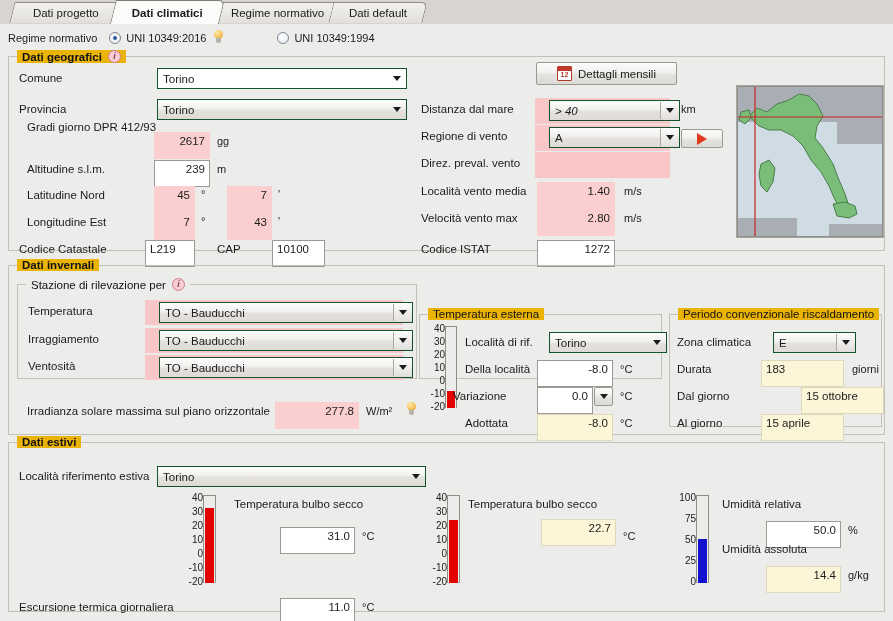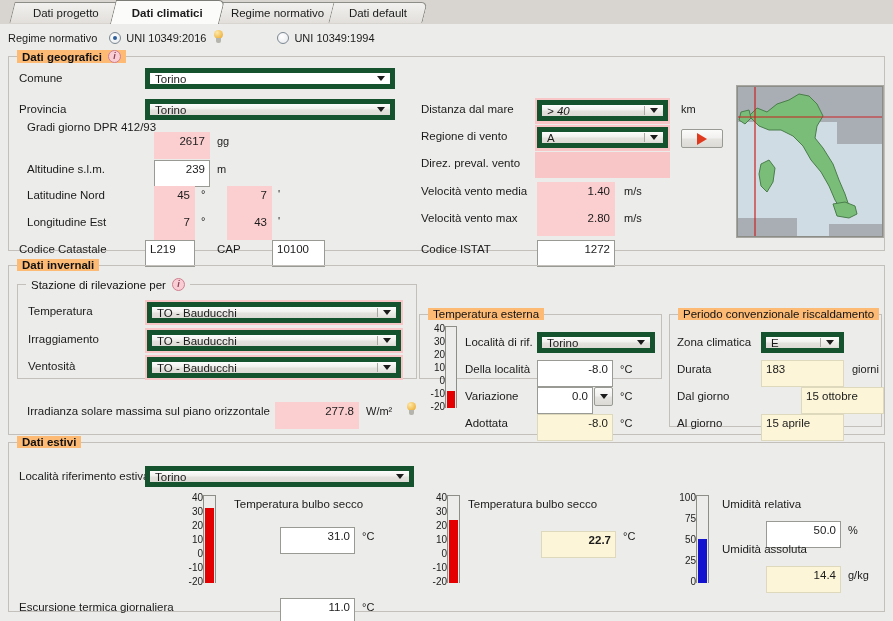--- a/index.html
+++ b/index.html
@@ -63,21 +63,21 @@
 
   
   .group {
     position: absolute;
     border: 1px solid #c3c0bb;
     background: transparent;
     box-sizing: border-box;
   }
   .group > .legend {
     position: absolute; top: -7px; left: 8px;
-    background: #fdba74; padding: 0 5px;
+    background: #eab308; padding: 0 5px;
     font-weight: bold; font-size: 11.5px; color: #111;
     display: flex; align-items: center; white-space: nowrap;
   }
   .group.plain > .legend { font-weight: normal; }
   .infoicon {
     width: 13px; height: 13px; border-radius: 50%;
     background: #f8cdd4; border: 1px solid #d07f8e;
     color: #8e4457; font-size: 9px; font-weight: bold; font-style: italic;
     display: inline-flex; align-items: center; justify-content: center;
     margin-left: 6px; box-sizing: border-box; line-height: 1;
@@ -92,25 +92,26 @@
     padding: 0 4px; text-align: right;
     font-family: "Liberation Sans", sans-serif;
   }
   .input.left { text-align: left; }
   .input.pink { background: #fbcfcf; border-color: #fbcfcf; }
   .input.cream { background: #fcf5d8; border-color: #ded9bd; }
 
   .combo {
     position: absolute; box-sizing: border-box;
     height: 21px;
-    border: 5px solid #14532d;
+    border: 1px solid #14532d;
     background: linear-gradient(to bottom, #fdfdfd 0%, #f0efed 48%, #e4e2de 52%, #dedbd6 100%);
     display: flex; align-items: center;
     font-size: 11.5px; color: #1b1b1b;
     padding-left: 5px;
+    margin-left: 12px;
   }
   .combo.white {
     background: #ffffff;
   }
   .combo .arrowbox {
     position: absolute; right: 1px; top: 1px; bottom: 1px; width: 17px;
     display: flex; align-items: center; justify-content: center;
   }
   .combo.boxed .arrowbox {
     border-left: 1px solid #aaa8a3;
@@ -233,20 +234,27 @@
       <div class="input pink" style="left:145px; top:156px; width:41px;">7</div>
       <div class="unit" style="left:192px; top:158px;">°</div>
       <div class="input pink" style="left:218px; top:156px; width:45px;">43</div>
       <div class="unit" style="left:269px; top:158px;">'</div>
 
       <div class="lab" style="left:10px; top:186px;">Codice Catastale</div>
       <div class="input left" style="left:136px; top:183px; width:50px;">L219</div>
       <div class="lab" style="left:208px; top:186px;">CAP</div>
       <div class="input left" style="left:263px; top:183px; width:53px;">10100</div>
 
+      <div class="btn" style="left:527px; top:5px; width:141px; height:23px;">
+        <span class="calicon">
+          <span class="top"></span>
+            <span class="num">12</span>
+        </span>
+        <span>Dettagli mensili</span>
+      </div>
 
       <div class="lab" style="left:412px; top:46px;">Distanza dal mare</div>
       <div class="pinkring" style="left:526px; top:41px; width:135px; height:26px;"></div>
       <div class="combo boxed" style="left:528px; top:43px; width:131px;font-style:italic;">
         <span>&gt; 40</span>
         <span class="arrowbox">
             <span class="caret"></span>
           </span>
       </div>
       <div class="unit" style="left:672px; top:46px;">km</div>
@@ -259,21 +267,21 @@
             <span class="caret"></span>
           </span>
       </div>
       <div class="btn" style="left:672px; top:72px; width:42px; height:19px;">
         <span class="playtri"></span>
       </div>
 
       <div class="lab" style="left:412px; top:100px;">Direz. preval. vento</div>
       <div class="pinkring" style="left:526px; top:95px; width:135px; height:26px;"></div>
 
-      <div class="lab" style="left:412px; top:128px;">Velocità vento media</div>
+      <div class="lab" style="left:412px; top:128px;">Località vento media</div>
       <div class="input pink" style="left:528px; top:125px; width:78px;">1.40</div>
       <div class="unit" style="left:615px; top:128px;">m/s</div>
 
       <div class="lab" style="left:412px; top:155px;">Velocità vento max</div>
       <div class="input pink" style="left:528px; top:152px; width:78px;">2.80</div>
       <div class="unit" style="left:615px; top:155px;">m/s</div>
 
       <div class="lab" style="left:412px; top:186px;">Codice ISTAT</div>
       <div class="input" style="left:528px; top:183px; width:78px;">1272</div>
 
@@ -373,21 +381,21 @@
         <span>Torino</span>
         <span class="arrowbox">
             <span class="caret"></span>
           </span>
       </div>
 
       <div class="lab" style="left:456px; top:97px;">Della località</div>
       <div class="input" style="left:528px; top:94px; width:76px;">-8.0</div>
       <div class="unit" style="left:611px; top:97px;">°C</div>
 
-      <div class="lab" style="left:456px; top:124px;">Variazione</div>
+      <div class="lab" style="left:444px; top:124px;">Variazione</div>
       <div class="input" style="left:528px; top:121px; width:56px;">0.0</div>
       <div class="btn" style="left:585px; top:121px; width:19px; height:19px;">
         <span class="caret"></span>
       </div>
       <div class="unit" style="left:611px; top:124px;">°C</div>
 
       <div class="lab" style="left:456px; top:151px;">Adottata</div>
       <div class="input cream" style="left:528px; top:148px; width:76px;">-8.0</div>
       <div class="unit" style="left:611px; top:151px;">°C</div>
 
@@ -463,21 +471,21 @@
         <div class="ticklbl" style="top:56px; right:14px; width:20px;">0</div>
         <div class="tick" style="top:60px; right:7px; width:5px;"></div>
         <div class="ticklbl" style="top:70px; right:14px; width:20px;">-10</div>
         <div class="tick" style="top:74px; right:7px; width:5px;"></div>
         <div class="ticklbl" style="top:84px; right:14px; width:20px;">-20</div>
         <div class="tick" style="top:88px; right:5px; width:9px;"></div>
         <div class="tube" style="left:24px; top:2px; width:13px; height:88px;"></div>
         <div class="merc" style="left:26px; top:27px; width:9px; height:63px;"></div>
       </div>
       <div class="lab" style="left:459px; top:55px; font-size:11.5px;">Temperatura bulbo secco</div>
-      <div class="input cream" style="left:532px; top:88px; width:75px;font-weight:bold;">22.7</div>
+      <div class="input cream" style="left:532px; top:76px; width:75px;">22.7</div>
       <div class="unit" style="left:614px; top:87px;">°C</div>
 
       <div class="thermo" style="left:659px; top:50px; width:42px; height:100px;">
         <div class="ticklbl" style="top:0px; right:14px; width:26px;">100</div>
         <div class="tick" style="top:4px; right:5px; width:9px;"></div>
         <div class="ticklbl" style="top:21px; right:14px; width:26px;">75</div>
         <div class="tick" style="top:25px; right:7px; width:5px;"></div>
         <div class="ticklbl" style="top:42px; right:14px; width:26px;">50</div>
         <div class="tick" style="top:46px; right:7px; width:5px;"></div>
         <div class="ticklbl" style="top:63px; right:14px; width:26px;">25</div>

